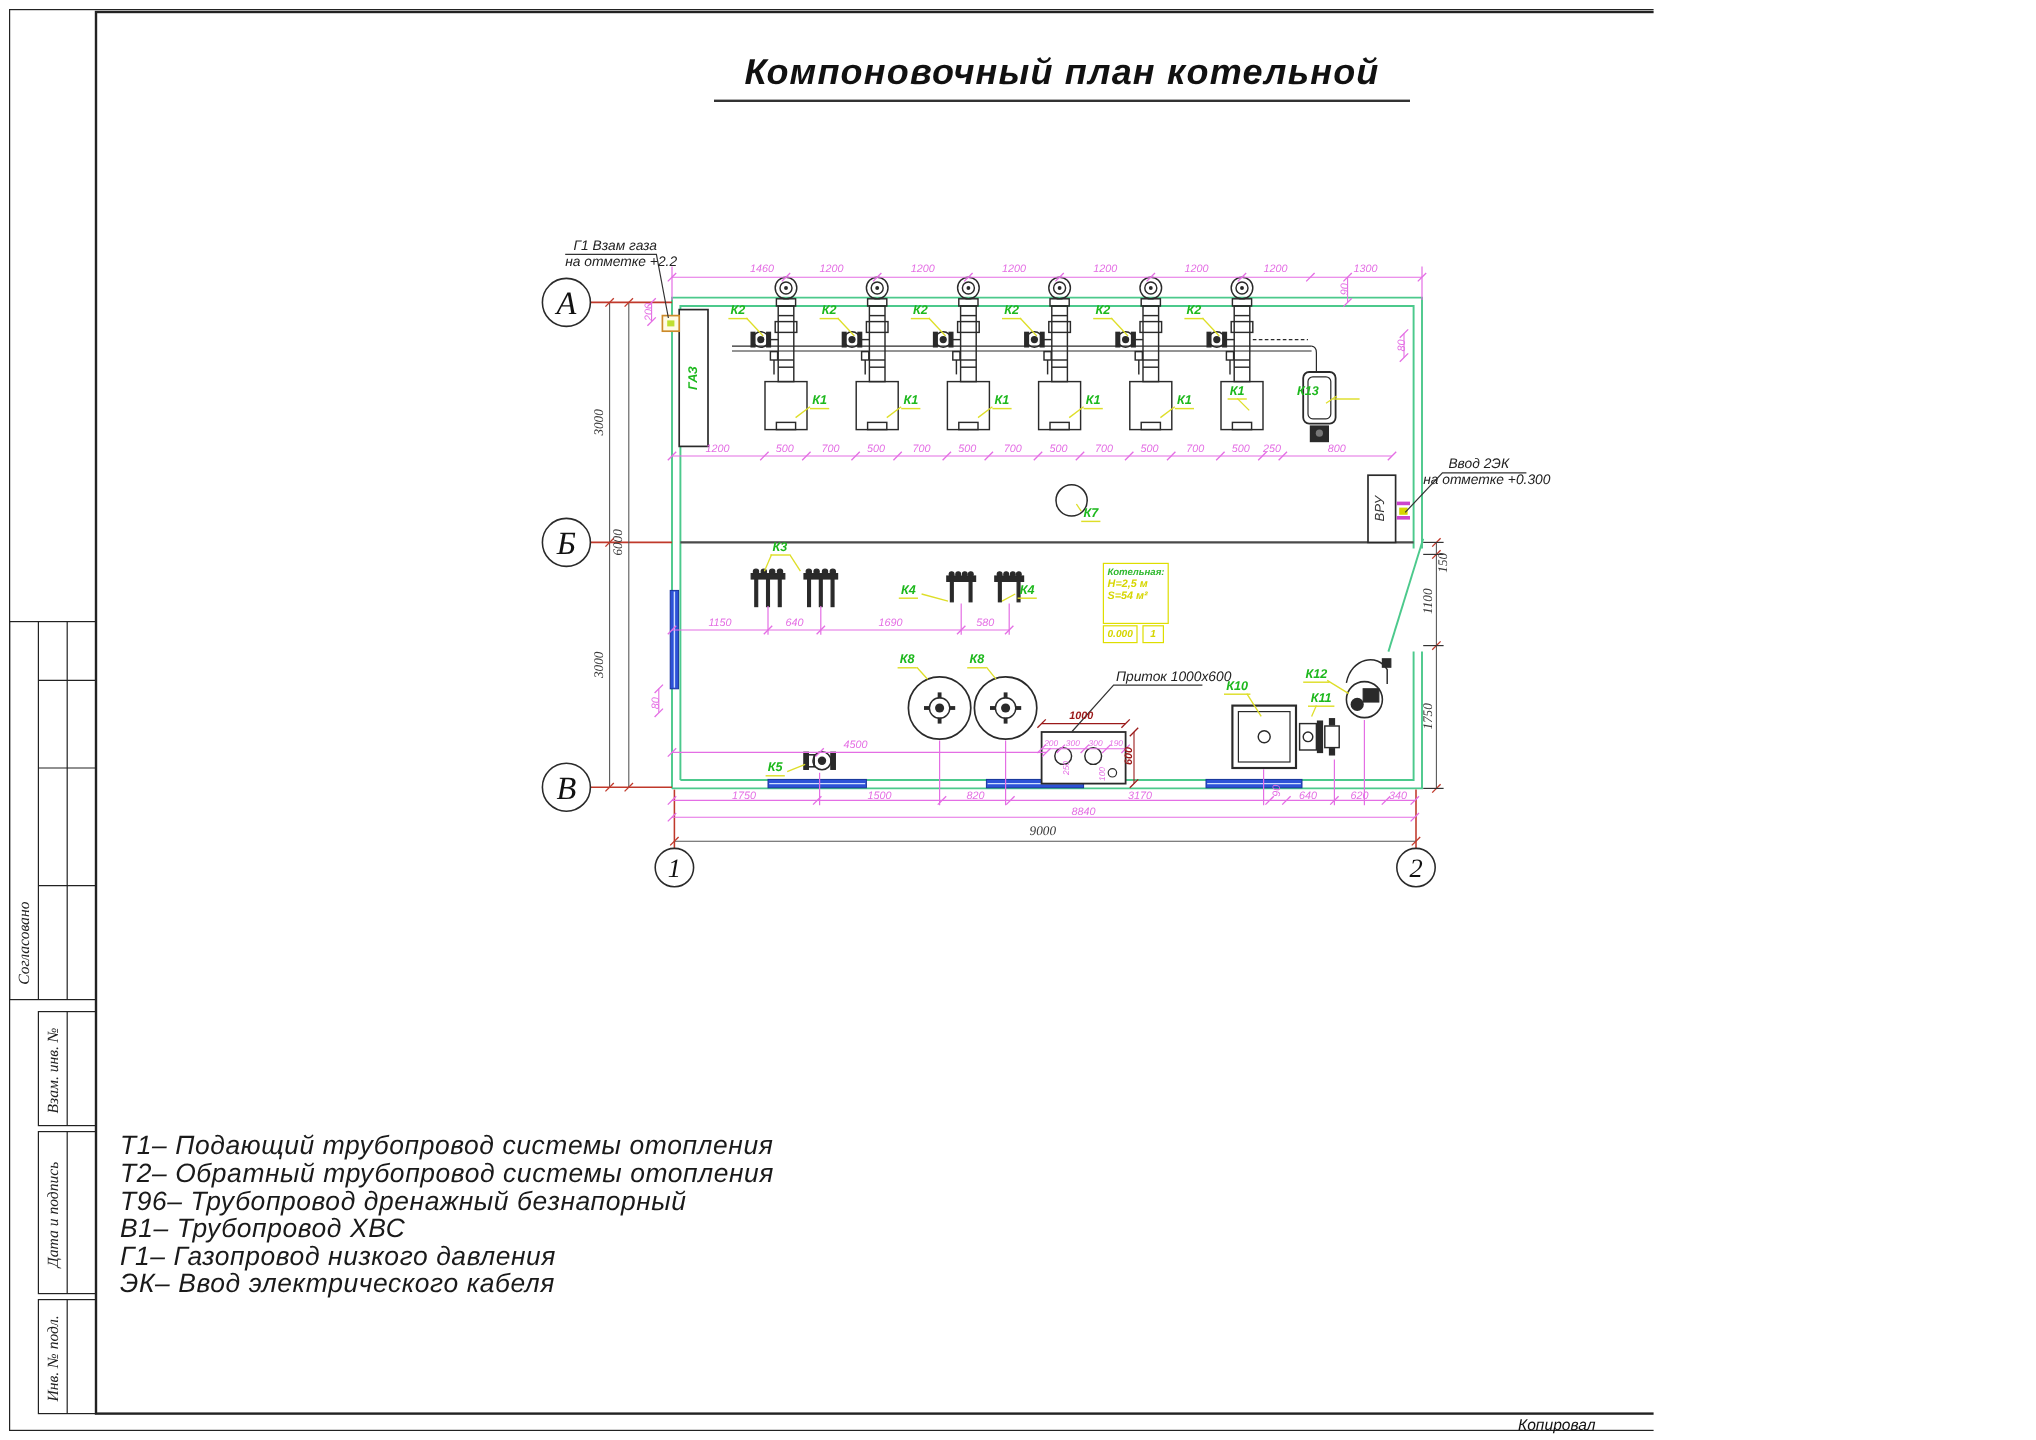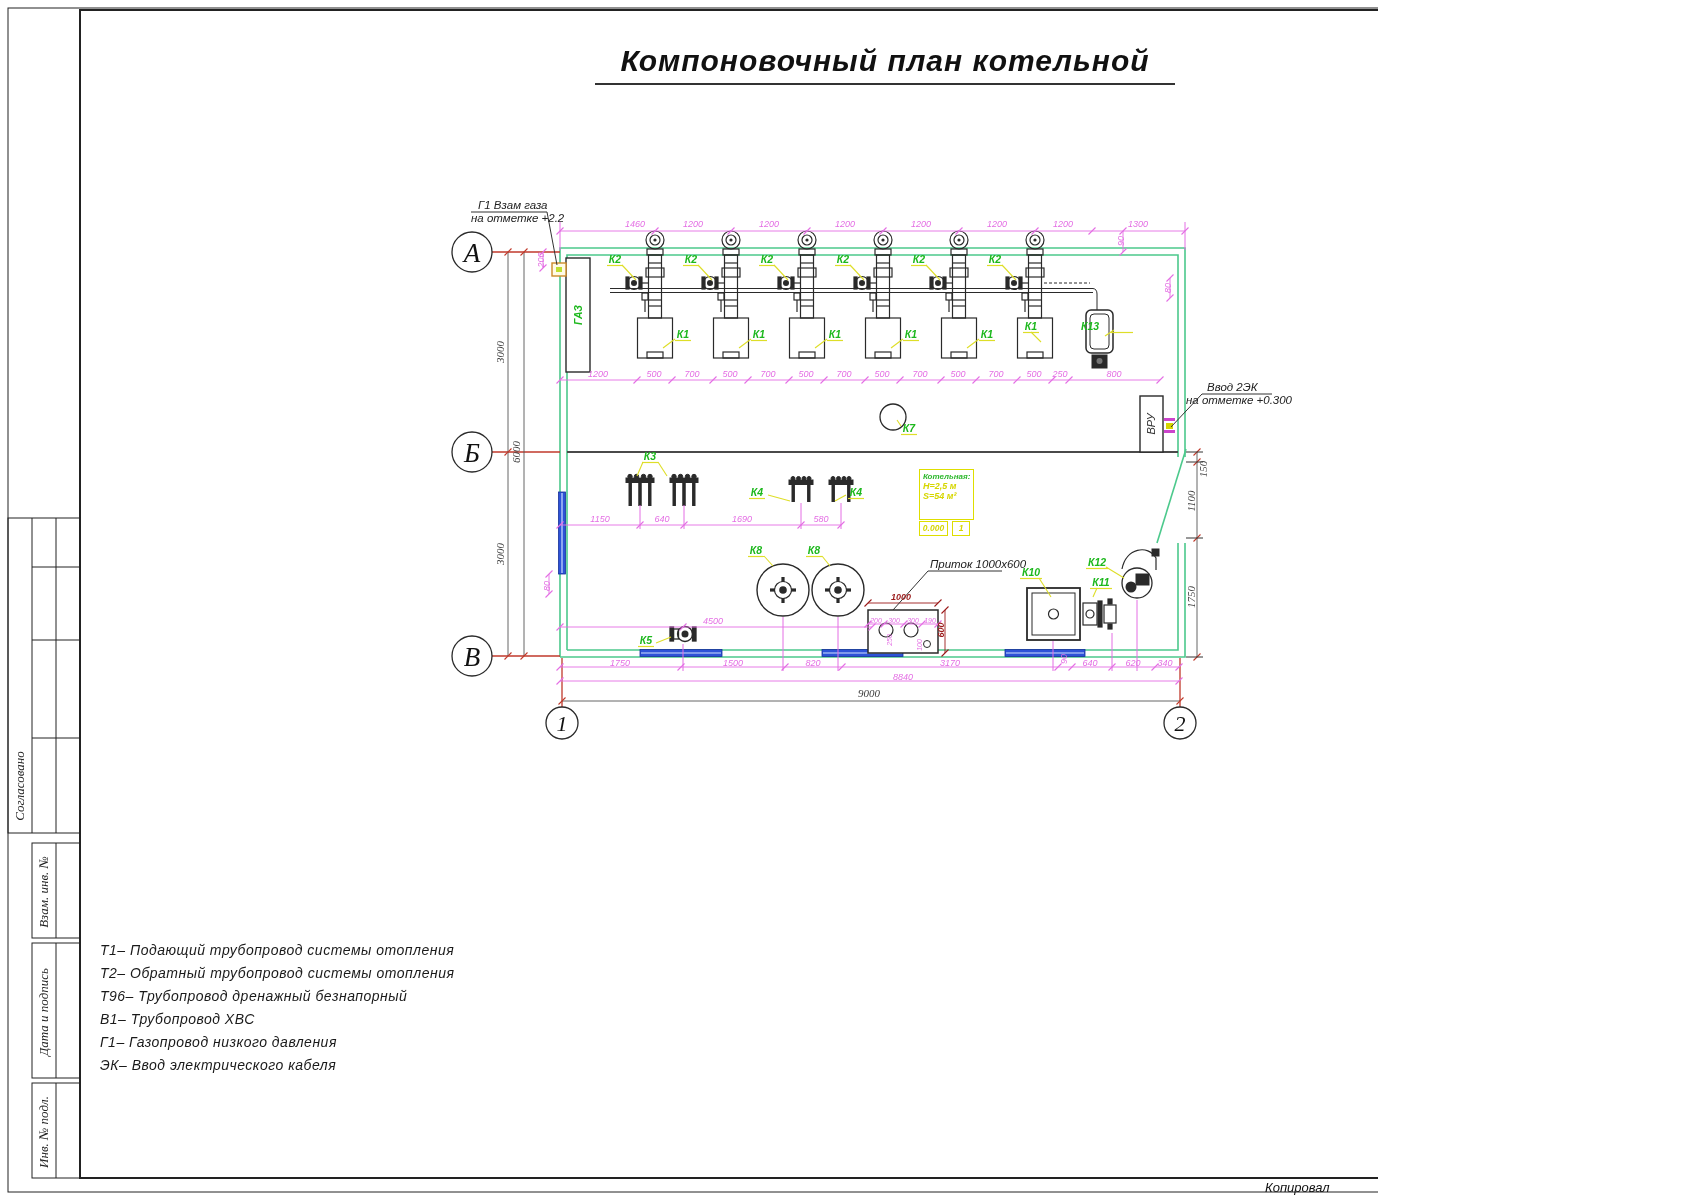--- a/index.html
+++ b/index.html
@@ -13,21 +13,21 @@
   .c-b{color:#3a3a3a;font-size:11px;font-family:"Liberation Serif",serif;}
   .c-dr{color:#9b1a1a;font-size:9px;font-weight:700;}
   .c-a{color:#222;font-size:11.5px;}
   .c-vr{color:#333;font-size:11px;}
   .c-ax{color:#111;font-size:27px;font-family:"Liberation Serif",serif;}
   .c-ax2{color:#111;font-size:22px;font-family:"Liberation Serif",serif;}
   #title{position:absolute;left:595px;top:44px;width:580px;text-align:center;
          font-size:30px;font-style:italic;font-weight:600;letter-spacing:1px;color:#111;
          border-bottom:2px solid #333;padding-bottom:5px;}
   #legend{position:absolute;left:100px;top:942px;color:#1a1a1a;}
-  #legend div{font-size:14px;font-style:italic;height:23px;letter-spacing:.5px;}
+  #legend div{font-size:22px;font-style:italic;height:23px;letter-spacing:.5px;}
   .stamp-lbl{position:absolute;transform:rotate(-90deg);transform-origin:center;
              font-family:"Liberation Serif",serif;font-style:italic;font-size:13px;color:#222;
              white-space:nowrap;}
   .footer-txt{position:absolute;font-size:13px;font-style:italic;color:#111;}
   #room-box{position:absolute;left:919px;top:469px;width:50px;height:47px;
             border:1.5px solid #dede00;padding:2px 0 0 3px;}
   #room-box .rname{color:#2db82d;font-size:8px;font-style:italic;font-weight:700;}
   #room-box .rline{color:#d6d600;font-size:9px;font-style:italic;font-weight:700;}
   .ybox{position:absolute;border:1.5px solid #dede00;color:#d6d600;font-size:8.5px;
         font-style:italic;font-weight:700;text-align:center;line-height:13px;}

